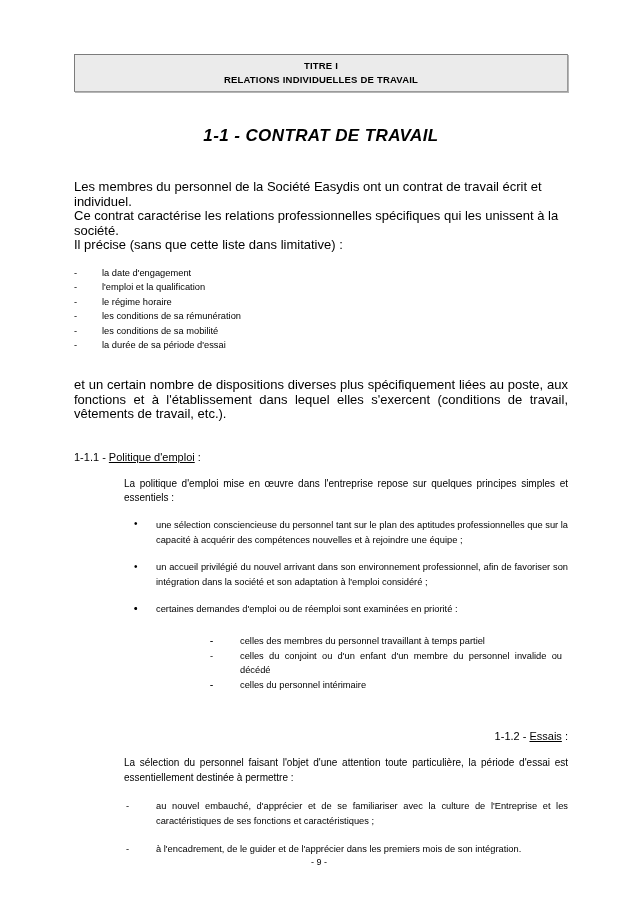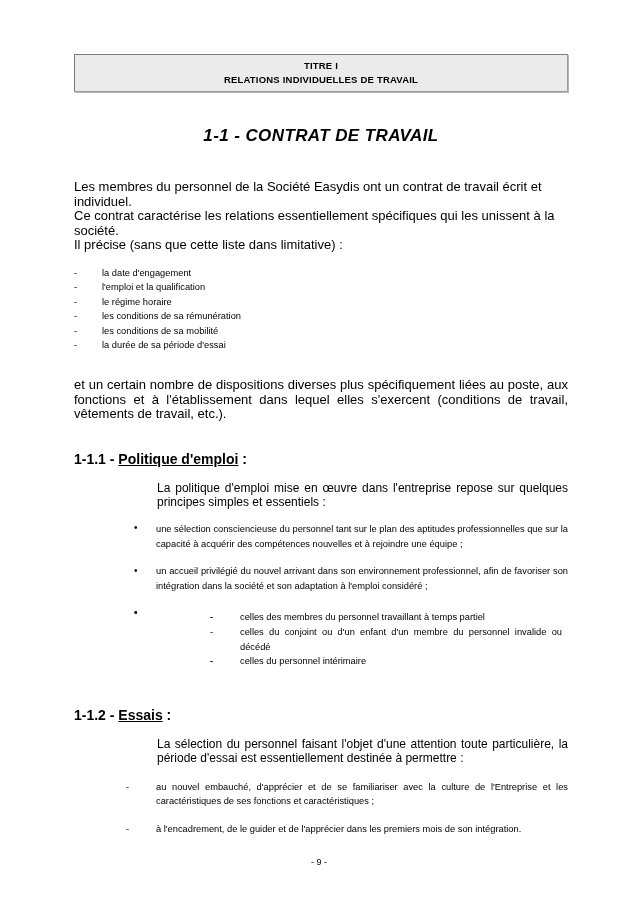--- a/index.html
+++ b/index.html
@@ -78,37 +78,36 @@
     line-height: 14.5px;
   }
   ul.dash-list > li .marker {
     position: absolute;
     left: 0;
     top: 0;
   }
 
   
   .section-heading {
-    font-size: 14px;
-    font-weight: bold;
+    font-size: 11px;
+    font-weight: normal;
     margin-top: 29px;
   }
   .section-heading .underlined { text-decoration: underline; }
 
   
   .indent-1 {
     margin-left: 50px;
     width: 444px;
   }
   .lead-para {
     margin-top: 14px;
-    font-size: 12px;
-    line-height: 14.6px;
-    text-align: justify;
-    margin-left: 33px;
+    font-size: 10px;
+    line-height: 14.6px;
+    text-align: justify;
   }
 
   
   ul.bullet-list { margin-top: 12px; margin-left: 50px; width: 444px; }
   ul.bullet-list > li {
     position: relative;
     padding-left: 32px;
     font-size: 9.3px;
     line-height: 14.6px;
     text-align: justify;
@@ -178,21 +177,21 @@
 
     <div class="title-banner">
       <div class="line">TITRE I</div>
       <div class="line">RELATIONS INDIVIDUELLES DE TRAVAIL</div>
     </div>
 
     <div class="doc-title">1-1 - CONTRAT DE TRAVAIL</div>
 
     <div class="para block-intro">
       <div>Les membres du personnel de la Société Easydis ont un contrat de travail écrit et individuel.</div>
-      <div>Ce contrat caractérise les relations essentiellement spécifiques qui les unissent à la société.</div>
+      <div>Ce contrat caractérise les relations professionnelles spécifiques qui les unissent à la société.</div>
       <div>Il précise (sans que cette liste dans limitative) :</div>
     </div>
 
     <ul class="dash-list">
       <li>
         <span class="marker">-</span>
         <span>la date d'engagement</span>
       </li>
       <li>
         <span class="marker">-</span>
@@ -233,20 +232,21 @@
       </li>
       <li>
         <span class="marker">•</span>
         <span>un accueil privilégié du nouvel arrivant dans son environnement professionnel, afin de favoriser son intégration dans la société et son adaptation à l'emploi considéré ;</span>
       </li>
       <li>
         <span class="marker">•</span>
       </li>
       <li style="margin-top:7px;">
         <span class="marker">•</span>
+        <span>certaines demandes d'emploi ou de réemploi sont examinées en priorité :</span>
       </li>
     </ul>
 
     <ul class="sub-dash-list">
       <li>
         <span class="marker">-</span>
       </li>
       <li>
         <span class="marker">-</span>
         <span>celles des membres du personnel travaillant à temps partiel</span>
@@ -257,21 +257,21 @@
       </li>
       <li>
         <span class="marker">-</span>
       </li>
       <li>
         <span class="marker">-</span>
         <span>celles du personnel intérimaire</span>
       </li>
     </ul>
 
-    <div class="section-heading" style="margin-top:38px;">
+    <div class="section-heading" style="margin-top:38px;text-align:right;">
       <span>1-1.2 - </span><span class="underlined">Essais</span><span> :</span>
     </div>
 
     <div class="indent-1">
       <div class="lead-para">La sélection du personnel faisant l'objet d'une attention toute particulière, la période d'essai est essentiellement destinée à permettre :</div>
     </div>
 
     <ul class="indent-dash-list">
       <li style="margin-top:6px;">
         <span class="marker">-</span>

